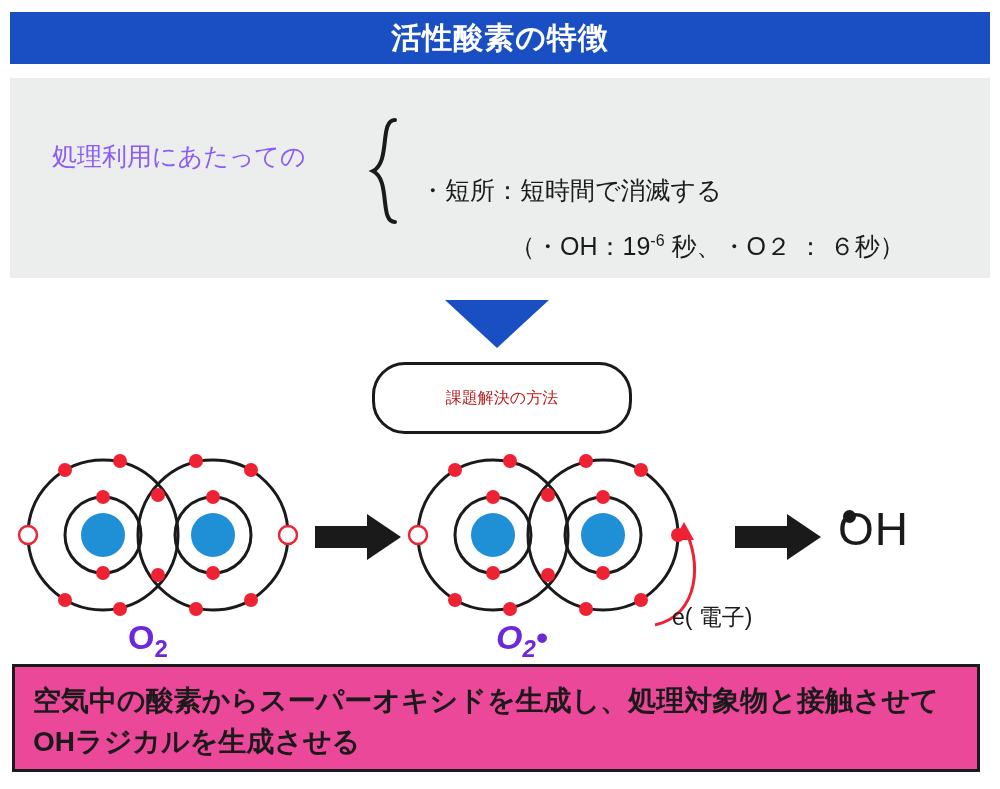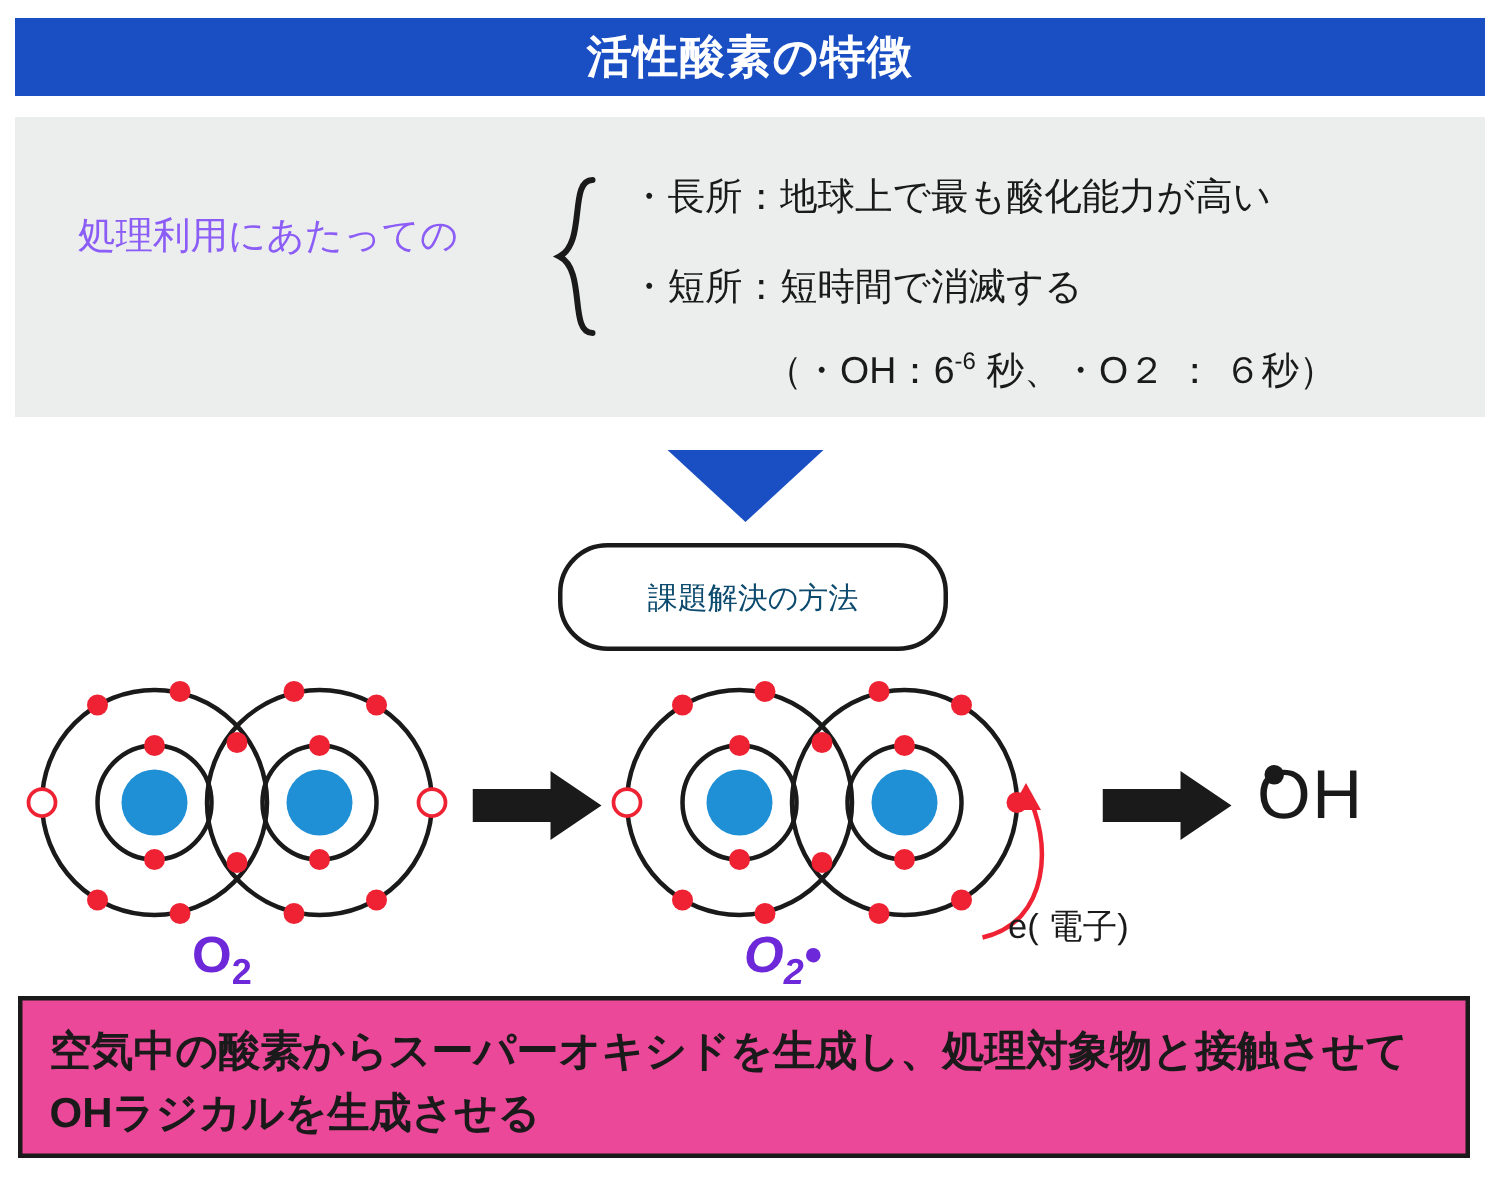--- a/index.html
+++ b/index.html
@@ -105,22 +105,22 @@
     width: 254px;
     height: 66px;
     border: 3px solid #1a1a1a;
     border-radius: 33px;
     background: #ffffff;
     display: flex;
     align-items: center;
     justify-content: center;
   }
   .callout .callout-text {
-    font-size: 20px;
-    color: #0c4a6e;
+    font-size: 16px;
+    color: #b91c1c;
   }
 
   
   .diagram {
     position: absolute;
     left: 0;
     top: 440px;
     width: 1000px;
     height: 220px;
   }
@@ -193,24 +193,23 @@
     <span class="title-text">活性酸素の特徴</span>
   </div>
 
   <div class="info-panel">
     <span class="info-lead">処理利用にあたっての</span>
 
     <svg class="brace" viewBox="0 0 40 110">
       <path d="M30 4 C14 4, 26 46, 8 55 C26 64, 14 106, 30 106" fill="none" stroke="#1a1a1a" stroke-width="4" stroke-linecap="round"></path>
     </svg>
 
-    <span class="bullet-1">・長所：地球上で最も酸化能力が高い</span>
     <span class="bullet-2">・短所：短時間で消滅する</span>
 
-    <span class="paren-line"><span>（・OH：6</span><span class="sup">-6</span><span> 秒、・O２ ： ６秒）</span></span>
+    <span class="paren-line"><span>（・OH：19</span><span class="sup">-6</span><span> 秒、・O２ ： ６秒）</span></span>
   </div>
 
   <svg class="down-arrow" viewBox="0 0 120 52">
     <polygon points="8,2 112,2 60,50" fill="#1a4fc4"></polygon>
   </svg>
 
   <div class="callout">
     <span class="callout-text">課題解決の方法</span>
   </div>
 

